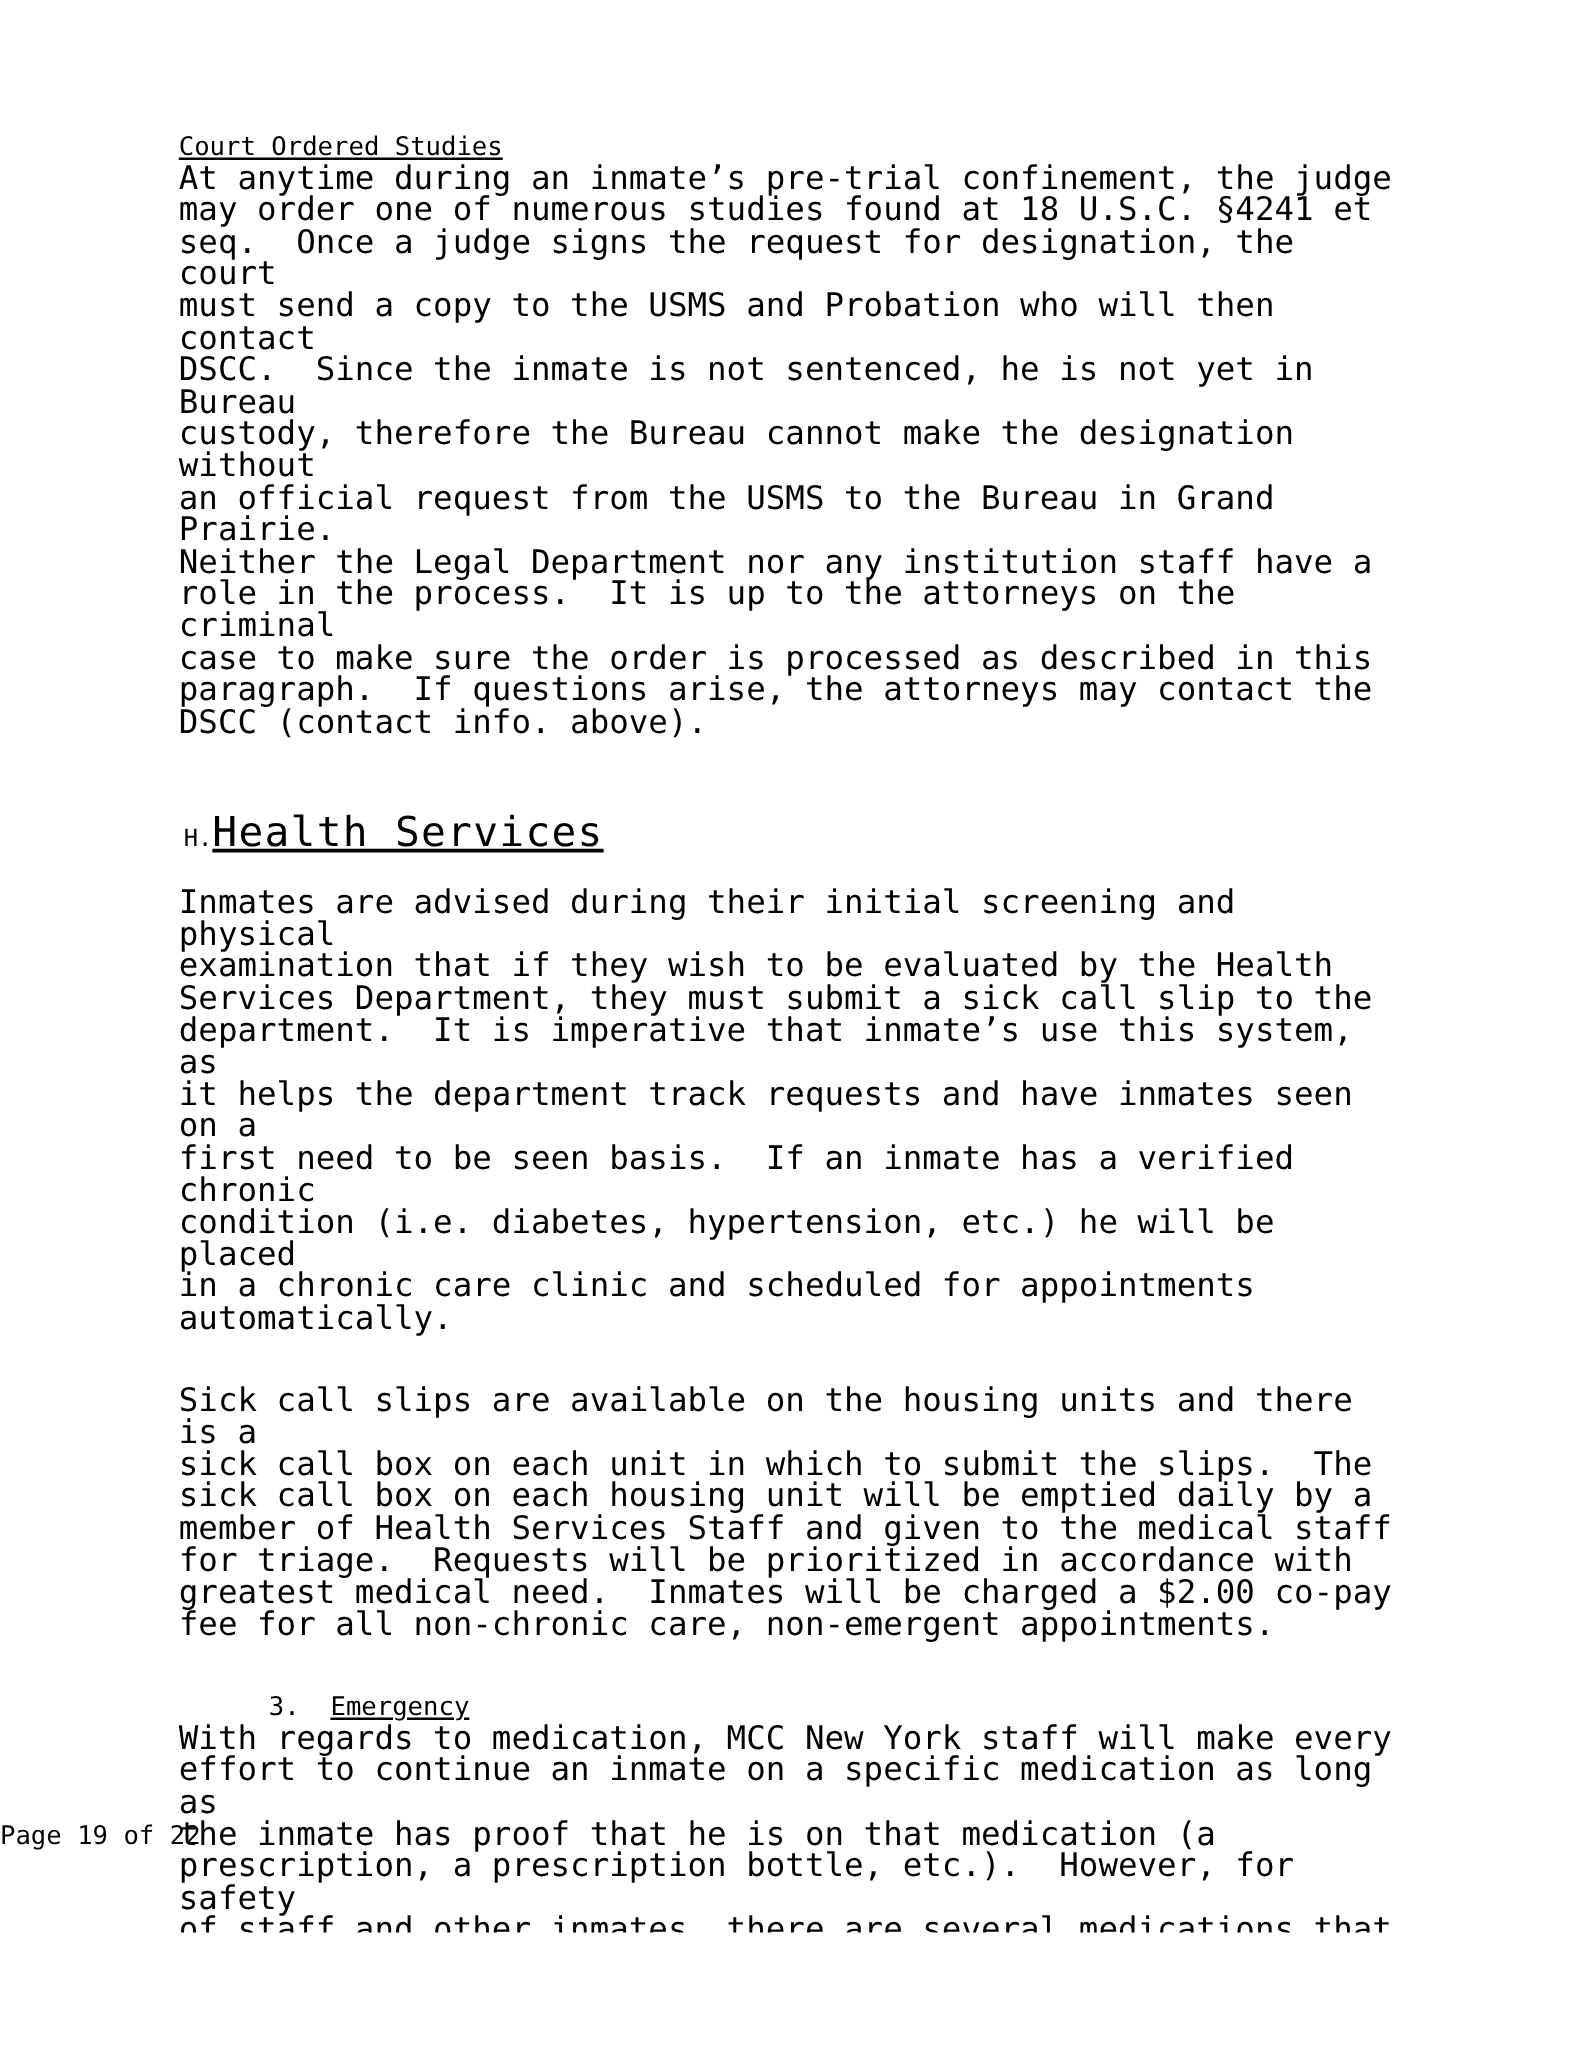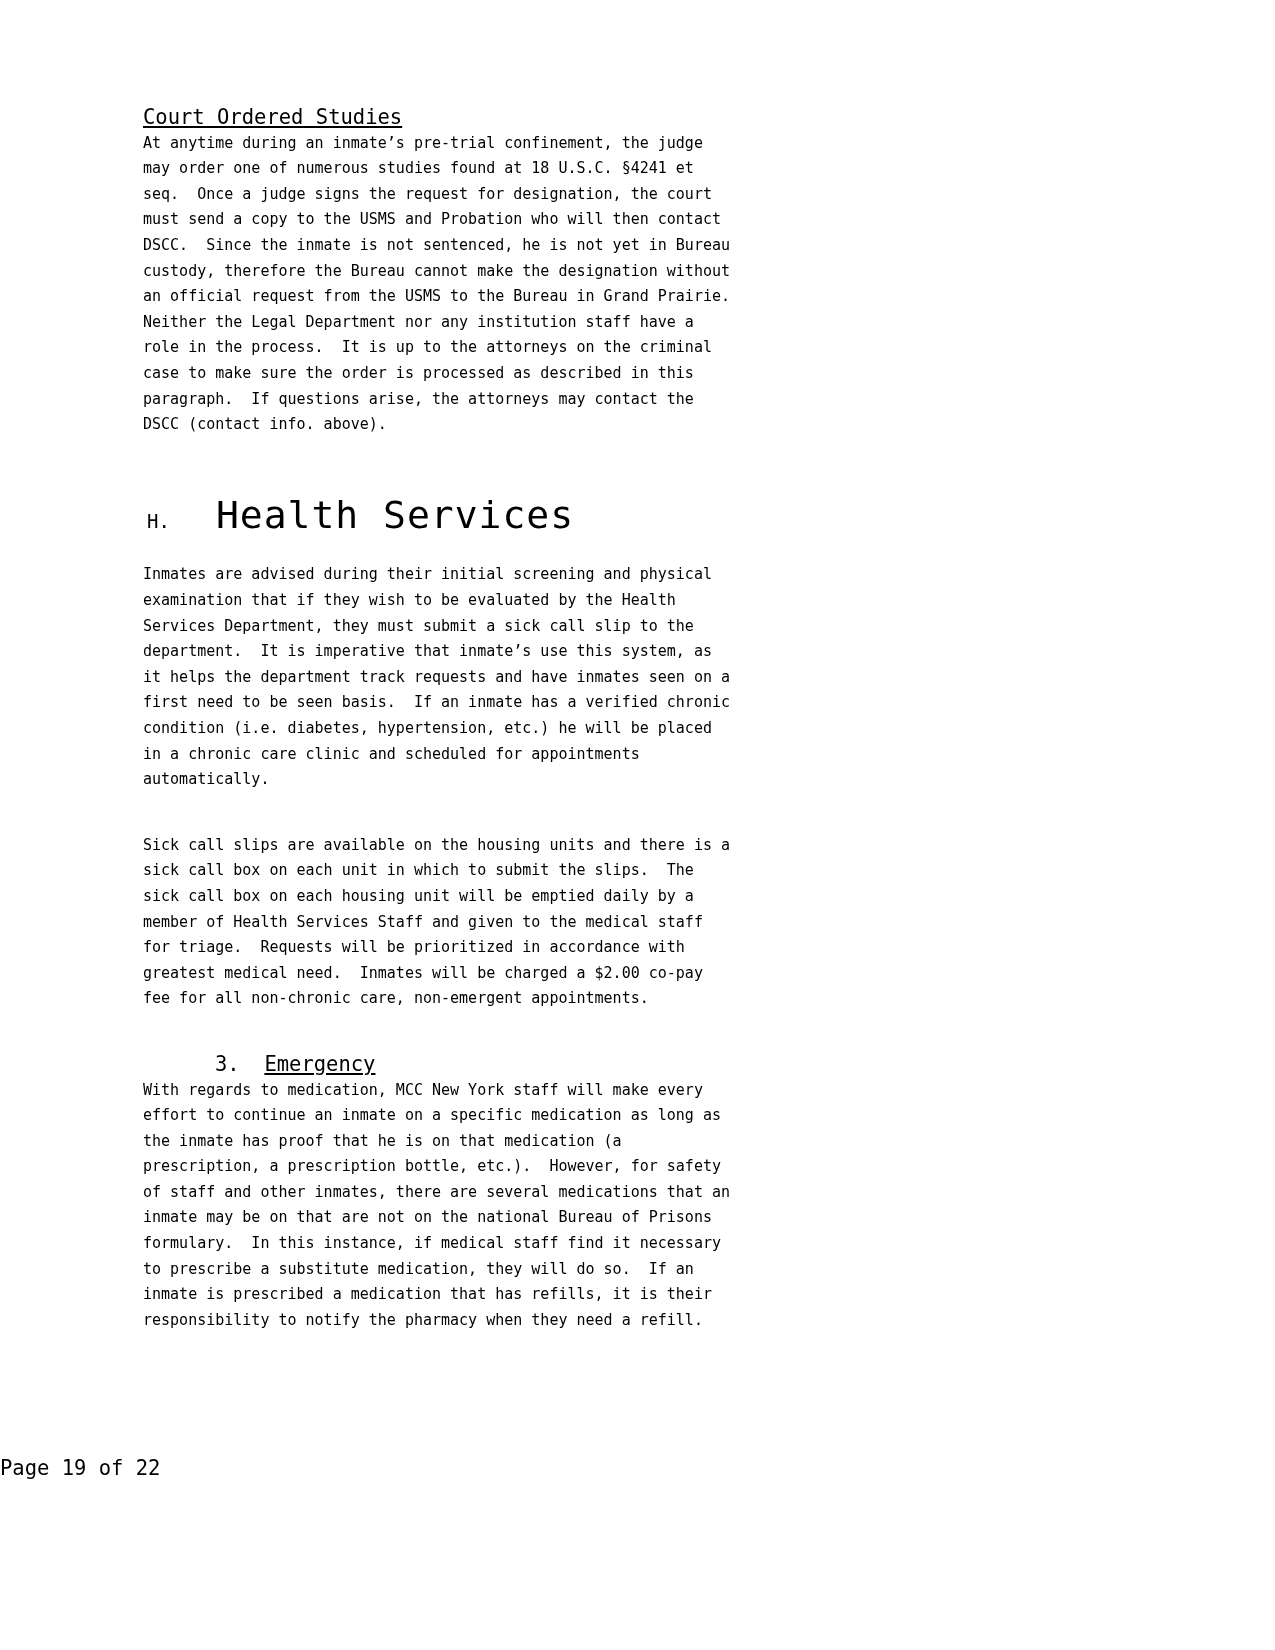--- a/index.html
+++ b/index.html
@@ -23,43 +23,43 @@
     letter-spacing: 0px;
   }
   .heading-underline {
     text-decoration: underline;
     font-size: 20.5px;
     line-height: 25.6px;
     display: inline-block;
   }
   p.para {
     margin: 0;
-    font-size: 15px;
+    font-size: 26px;
     line-height: 25.6px;
     white-space: pre-wrap;
   }
   .gap-sm { height: 25px; }
   .gap-md { height: 40px; }
   .gap-lg { height: 56px; }
   .section-head {
     margin: 0;
     font-weight: normal;
     display: flex;
     align-items: baseline;
     padding-left: 4px;
   }
   .section-letter {
     font-size: 19px;
     line-height: 1;
   }
   .section-title {
-    font-size: 38px;
+    font-size: 33px;
     line-height: 1.15;
-    margin-left: 46px;
     letter-spacing: 1px;
+    text-decoration: underline;
   }
   .sub-head {
     margin: 0;
     padding-left: 72px;
     font-size: 20.5px;
     line-height: 25.6px;
   }
   .sub-head .num { text-decoration: none; }
   .sub-head .txt { text-decoration: underline; }
   .footer {

